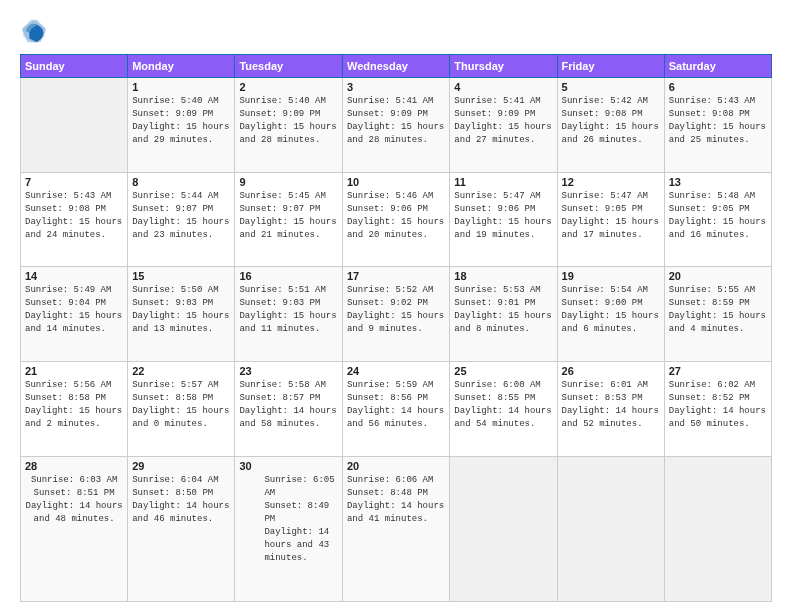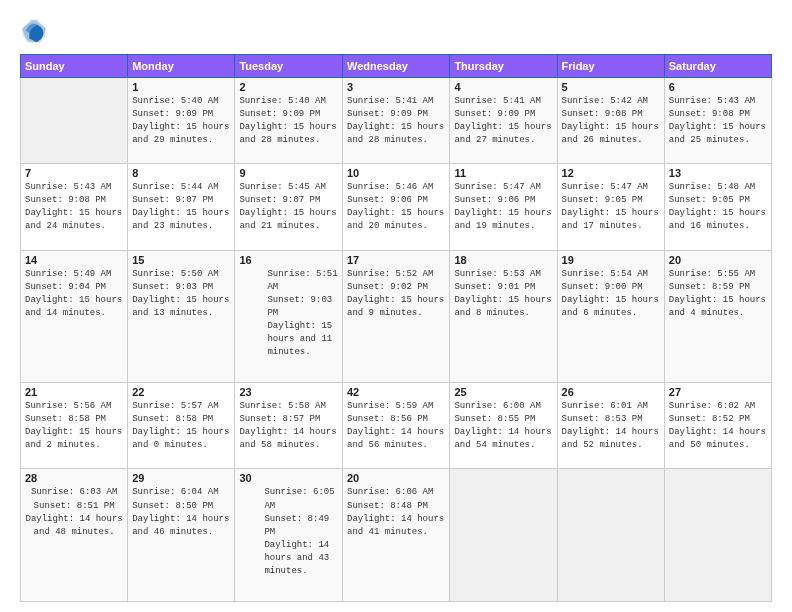--- a/index.html
+++ b/index.html
@@ -223,21 +223,21 @@
 Daylight: 15 hours and 14 minutes.</div>
           </td>
           <td>
             <span class="day-num">15</span>
             <div class="day-detail" style="white-space: pre-line;">Sunrise: 5:50 AM
 Sunset: 9:03 PM
 Daylight: 15 hours and 13 minutes.</div>
           </td>
           <td>
             <span class="day-num">16</span>
-            <div class="day-detail" style="white-space: pre-line; margin-left: 28px;">Sunrise: 5:51 AM
+            <div class="day-detail" style="white-space: pre-line;">Sunrise: 5:51 AM
 Sunset: 9:03 PM
 Daylight: 15 hours and 11 minutes.</div>
           </td>
           <td>
             <span class="day-num">17</span>
             <div class="day-detail" style="white-space: pre-line;">Sunrise: 5:52 AM
 Sunset: 9:02 PM
 Daylight: 15 hours and 9 minutes.</div>
           </td>
           <td>
@@ -272,21 +272,21 @@
 Sunset: 8:58 PM
 Daylight: 15 hours and 0 minutes.</div>
           </td>
           <td>
             <span class="day-num">23</span>
             <div class="day-detail" style="white-space: pre-line;">Sunrise: 5:58 AM
 Sunset: 8:57 PM
 Daylight: 14 hours and 58 minutes.</div>
           </td>
           <td>
-            <span class="day-num">42</span>
+            <span class="day-num">24</span>
             <div class="day-detail" style="white-space: pre-line;">Sunrise: 5:59 AM
 Sunset: 8:56 PM
 Daylight: 14 hours and 56 minutes.</div>
           </td>
           <td>
             <span class="day-num">25</span>
             <div class="day-detail" style="white-space: pre-line;">Sunrise: 6:00 AM
 Sunset: 8:55 PM
 Daylight: 14 hours and 54 minutes.</div>
           </td>

